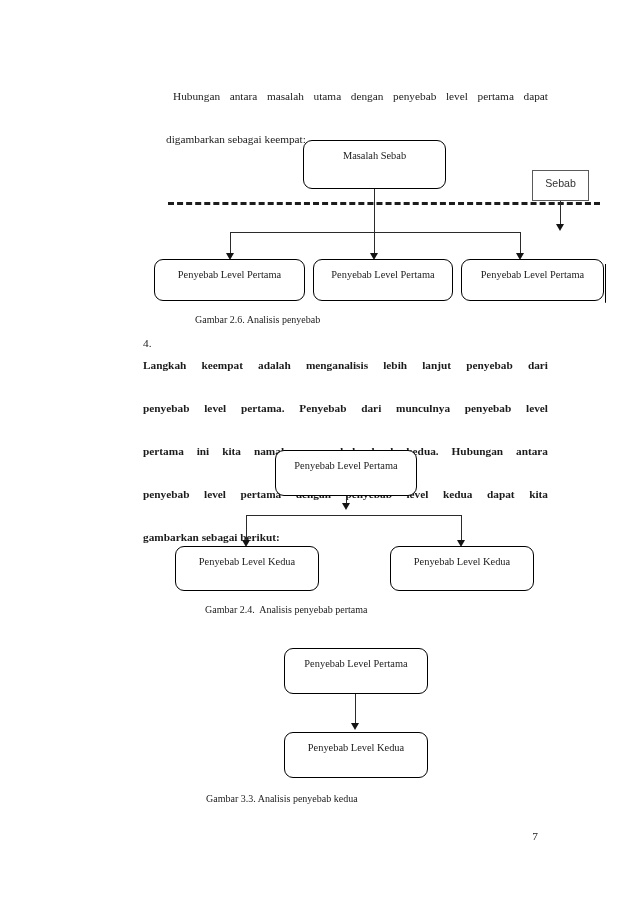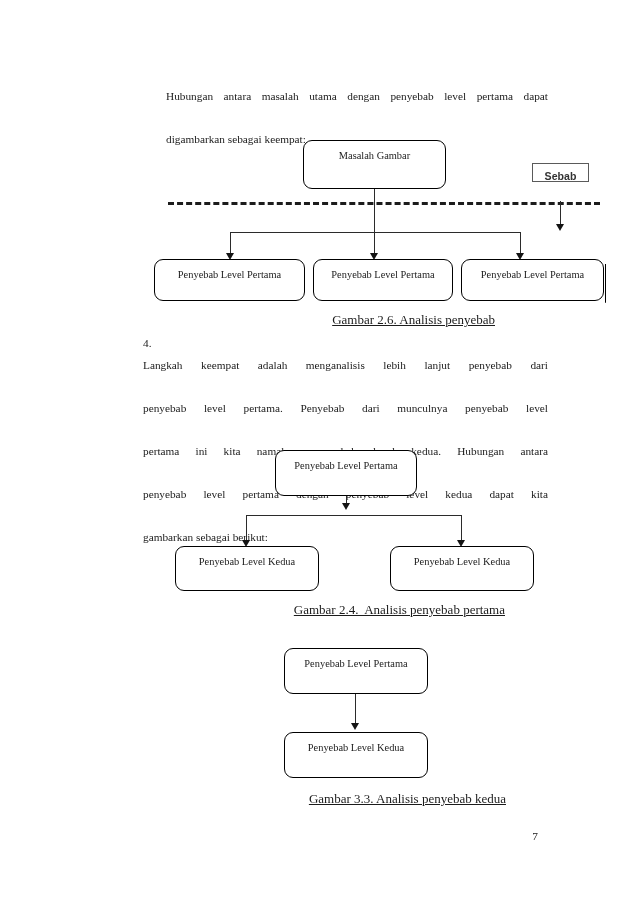--- a/index.html
+++ b/index.html
@@ -30,20 +30,21 @@
     color: #1b1b1b;
   }
   #intro-paragraph {
     left: 166px;
     top: 86px;
     width: 382px;
   }
   #intro-paragraph .line1 {
     display: block;
     text-align: justify;
+    margin-left: 7px;
   }
   #intro-paragraph .line1::after {
     content: "";
     display: inline-block;
     width: 100%;
   }
 
   #step-paragraph {
     left: 143px;
     top: 333px;
@@ -56,39 +57,39 @@
     width: 24px;
     font-size: 11.3px;
     line-height: 21.5px;
   }
   .list-body {
     margin-left: 24px;
     text-align: justify;
   }
   .list-body .jline {
     display: block;
+    font-weight: bold;
   }
   .list-body .jline::after {
     content: "";
     display: inline-block;
     width: 100%;
   }
   .list-body .lastline::after {
     content: none;
   }
 
   
   .caption {
     position: absolute;
-    font-size: 13px;
+    font-size: 10px;
     line-height: 12px;
-    text-align: right;
+    text-align: left;
     color: #1b1b1b;
     white-space: pre;
-    text-decoration: underline;
   }
 
   
   #page-number {
     position: absolute;
     left: 500px;
     top: 830px;
     width: 70px;
     text-align: center;
     font-size: 11.3px;
@@ -158,27 +159,27 @@
 <body>
 
 <div id="page">
 
   <div class="para" id="intro-paragraph">
     <span class="line1">Hubungan antara masalah utama dengan penyebab level pertama dapat</span><span>digambarkan sebagai keempat:</span>
   </div>
 
   <div>
 
-    <div class="node" style="left:303px; top:140px; width:143px; height:49px;">Masalah Gambar</div>
+    <div class="node" style="left:303px; top:140px; width:143px; height:49px;">Masalah Sebab</div>
 
     <div class="vline" style="left:374px; top:189px; height:43px;"></div>
 
     <div class="dashed-divider" style="left:168px; top:202px; width:432px;"></div>
 
-    <div class="node plain" style="left:532px; top:163px; width:57px; height:19px;font-weight:bold;">Sebab</div>
+    <div class="node plain" style="left:532px; top:170px; width:57px; height:31px;">Sebab</div>
     <div class="vline" style="left:560px; top:201px; height:25px;"></div>
     <div class="arrow-down" style="left:556px; top:224px;"></div>
 
     <div class="hline" style="left:230px; top:232px; width:290px;"></div>
 
     <div class="vline" style="left:230px; top:232px; height:24px;"></div>
     <div class="arrow-down" style="left:226px; top:253px;"></div>
 
     <div class="vline" style="left:374px; top:232px; height:24px;"></div>
     <div class="arrow-down" style="left:370px; top:253px;"></div>

